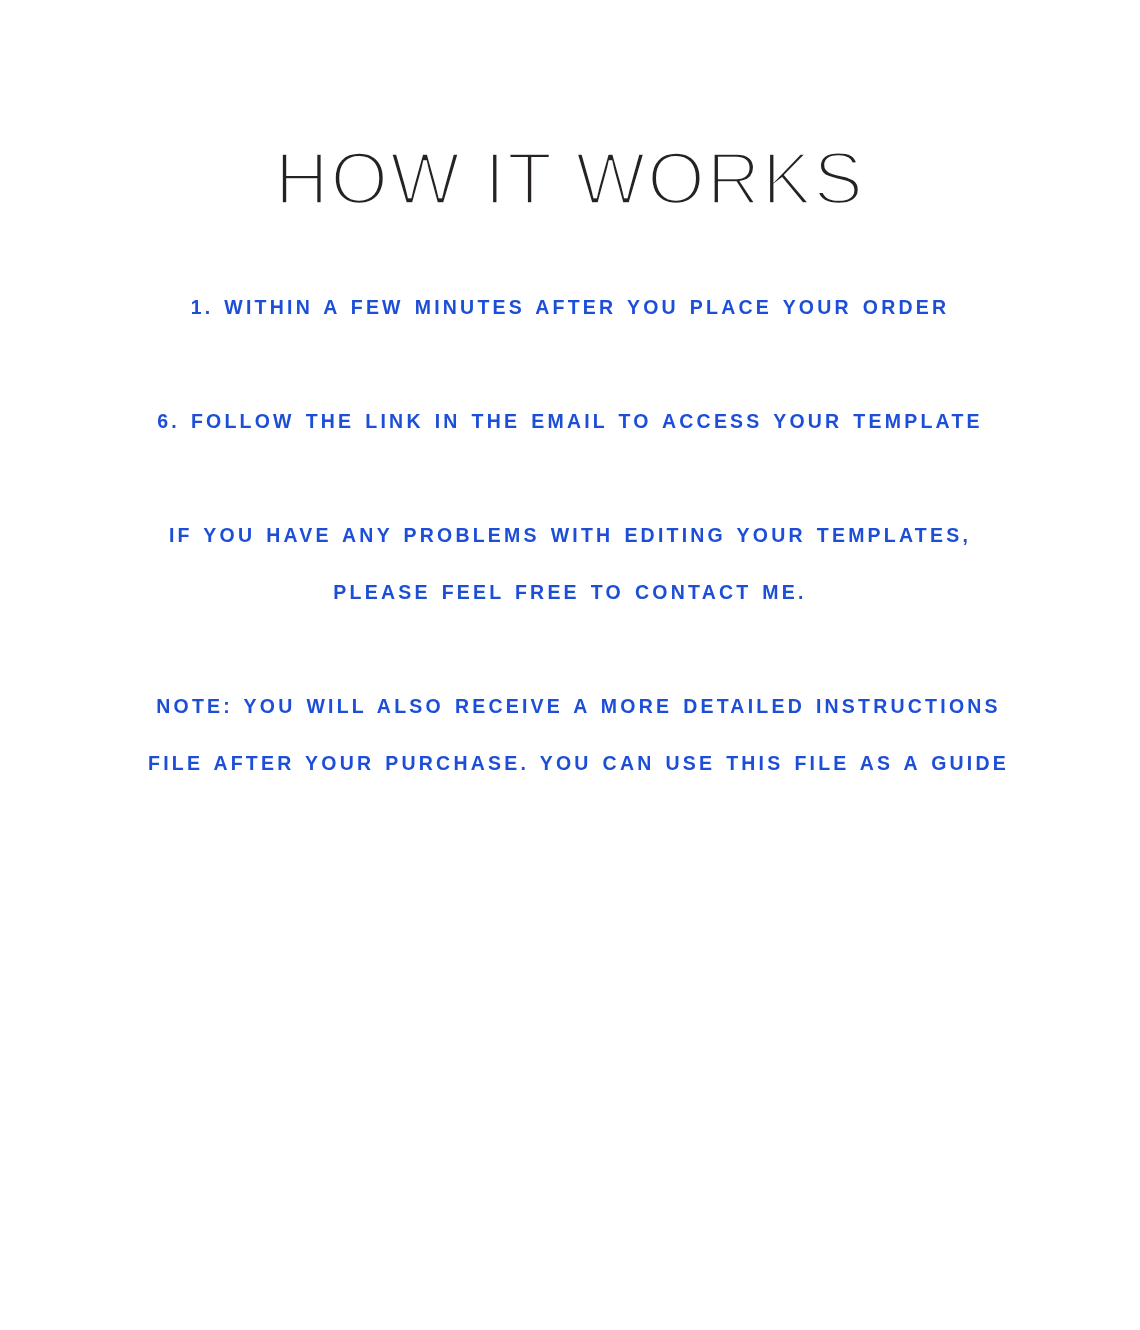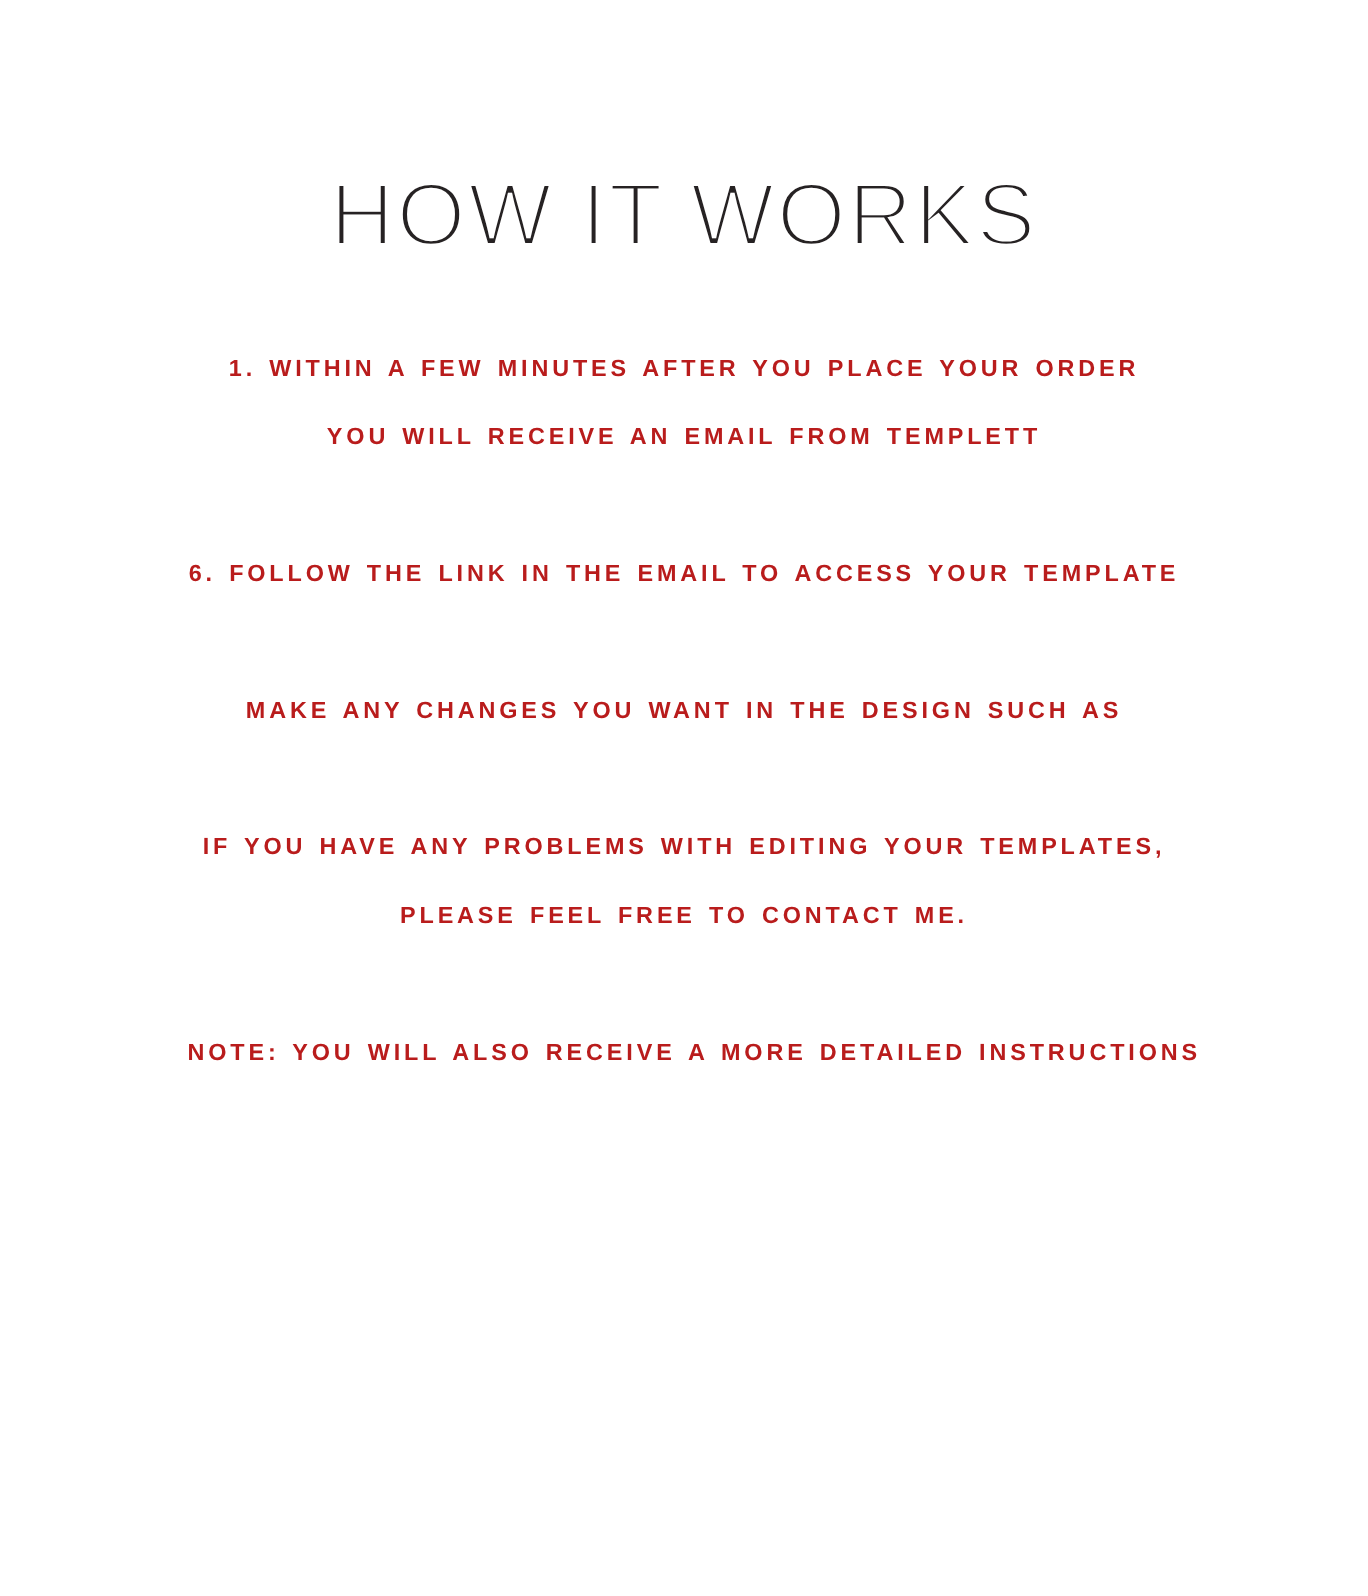--- a/index.html
+++ b/index.html
@@ -30,21 +30,21 @@
     font-size: 74px;
     font-weight: 400;
     letter-spacing: 2px;
     fill: #262223;
     stroke: #ffffff;
     stroke-width: 3.5px;
   }
   .instructions {
     margin-top: 49px;
     text-align: center;
-    color: #b91c1c;
+    color: #1d4ed8;
   }
   .step {
     margin: 0 0 57px 0;
     padding: 0;
   }
   .step:last-child {
     margin-bottom: 0;
     padding-left: 17px;
   }
   .line {
@@ -63,35 +63,34 @@
 <div class="page">
 
   <svg class="title-svg" viewBox="0 0 1140 230">
     <text class="title-text" x="570" y="204" text-anchor="middle" fill="#262223">HOW IT WORKS</text>
   </svg>
 
   <main class="instructions">
 
     <p class="step">
       <span class="line">1. WITHIN A FEW MINUTES AFTER YOU PLACE YOUR ORDER</span>
-      <span class="line">YOU WILL RECEIVE AN EMAIL FROM TEMPLETT</span>
     </p>
 
     <p class="step">
       <span class="line">6. FOLLOW THE LINK IN THE EMAIL TO ACCESS YOUR TEMPLATE</span>
     </p>
 
     <p class="step">
-      <span class="line">MAKE ANY CHANGES YOU WANT IN THE DESIGN SUCH AS</span>
     </p>
 
 
     <p class="step">
       <span class="line">IF YOU HAVE ANY PROBLEMS WITH EDITING YOUR TEMPLATES,</span>
       <span class="line">PLEASE FEEL FREE TO CONTACT ME.</span>
     </p>
 
     <p class="step">
       <span class="line">NOTE: YOU WILL ALSO RECEIVE A MORE DETAILED INSTRUCTIONS</span>
+      <span class="line">FILE AFTER YOUR PURCHASE. YOU CAN USE THIS FILE AS A GUIDE</span>
     </p>
 
   </main>
 </div>
 
 </body></html>

